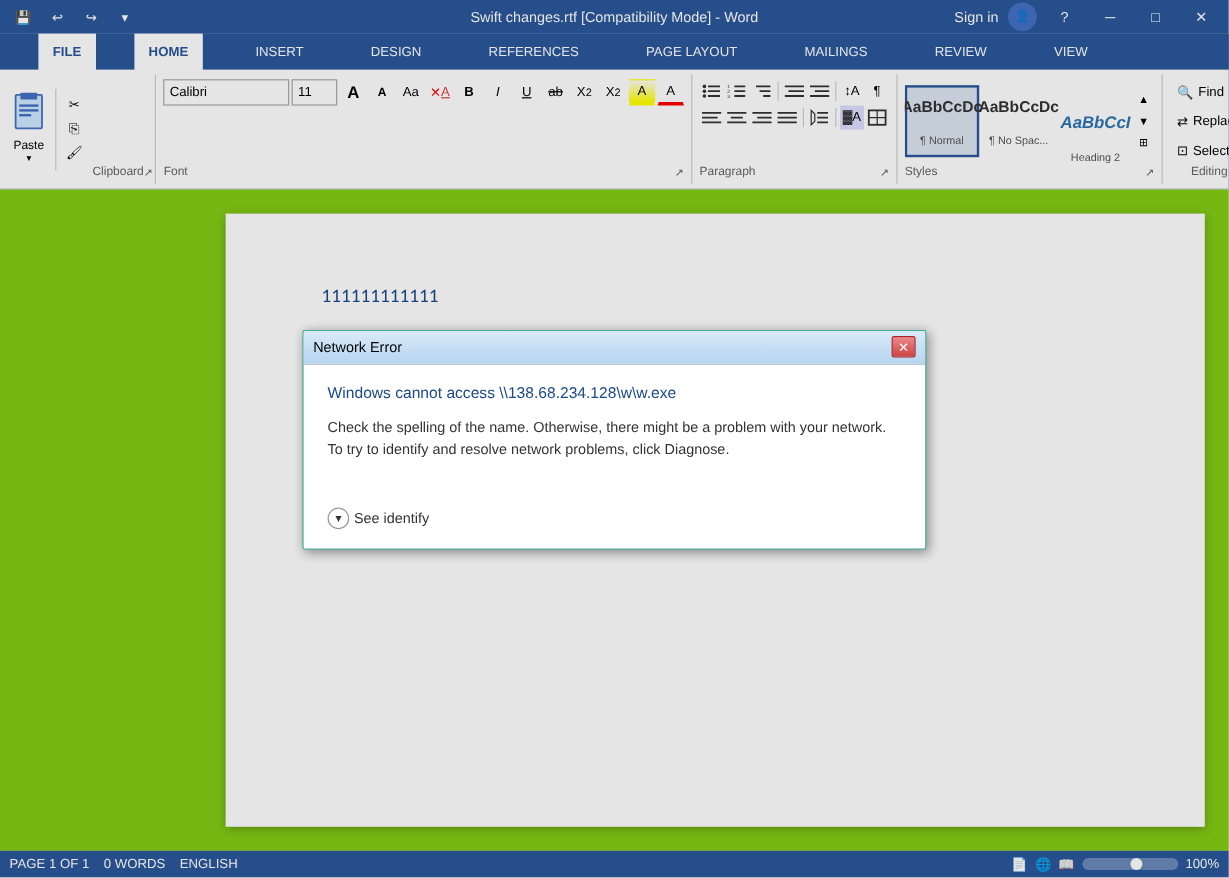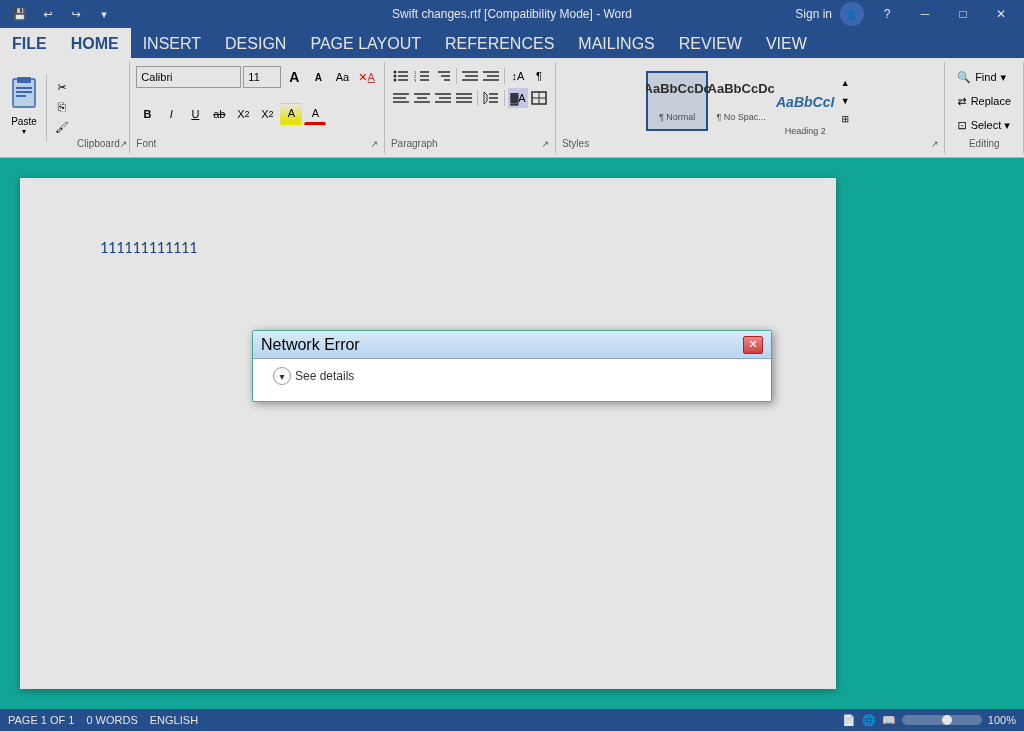--- a/index.html
+++ b/index.html
@@ -17,29 +17,29 @@
     }
     .title-bar-left { display: flex; align-items: center; gap: 4px; }
     .title-bar-title { font-size: 12px; color: white; flex: 1; text-align: center; position: absolute; left: 0; right: 0; pointer-events: none; }
     .title-btn { width: 30px; height: 28px; display: flex; align-items: center; justify-content: center; cursor: pointer; color: white; font-size: 12px; }
     .quick-access { display: flex; align-items: center; gap: 4px; }
     .qa-btn { width: 24px; height: 24px; display: flex; align-items: center; justify-content: center; cursor: pointer; color: white; font-size: 11px; }
 
     
     .ribbon { background: #2b579a; }
     .ribbon-tabs { display: flex; background: #2b579a; height: 30px; }
-    .ribbon-tab { padding: 16px 12px; height: 30px; display: flex; align-items: center; font-size: 16px; color: white; cursor: pointer; }
+    .ribbon-tab { padding: 16px 12px; height: 30px; display: flex; align-items: center; font-size: 11px; color: white; cursor: pointer; margin-left: 32px; }
     .ribbon-tab.active { background: white; color: #2b579a; font-weight: bold; }
     .ribbon-content { background: white; border-bottom: 1px solid #c8c8c8; display: flex; align-items: stretch; min-height: 88px; padding: 4px 0; }
     .ribbon-group { display: flex; flex-direction: column; align-items: center; border-right: 1px solid #d0d0d0; padding: 4px 6px; min-width: fit-content; }
     .ribbon-group-label { font-size: 10px; color: #666; margin-top: auto; padding-top: 2px; }
     .small-btn { width: 22px; height: 20px; display: flex; align-items: center; justify-content: center; cursor: pointer; font-size: 11px; }
 
     
-    .font-group-content { display: flex; flex-direction: column; gap: 15px; }
+    .font-group-content { display: flex; gap: 2px; }
     .font-row1 { display: flex; gap: 2px; align-items: center; }
     .font-row2 { display: flex; gap: 2px; align-items: center; }
     .font-name-box { width: 105px; height: 22px; border: 1px solid #ababab; padding: 0 4px; font-size: 11px; }
     .font-size-box { width: 38px; height: 22px; border: 1px solid #ababab; padding: 0 4px; font-size: 11px; }
     .font-btn { height: 22px; min-width: 22px; display: flex; align-items: center; justify-content: center; cursor: pointer; font-size: 11px; border: 1px solid transparent; padding: 0 2px; }
     .bold { font-weight: bold; }
     .italic { font-style: italic; }
     .underline { text-decoration: underline; }
     .strikethrough { text-decoration: line-through; }
 
@@ -55,36 +55,36 @@
     .style-item.active { border-color: #2b579a; background: #dce6f1; }
     .style-preview { font-size: 14px; font-weight: bold; }
     .style-label { font-size: 9px; color: #555; text-align: left; margin-top: 16px; }
     .styles-scroll { display: flex; flex-direction: column; justify-content: space-between; padding: 2px; }
     .styles-scroll-btn { width: 14px; height: 18px; display: flex; align-items: center; justify-content: center; cursor: pointer; font-size: 9px; }
 
     
     .editing-group-content { display: flex; flex-direction: column; gap: 2px; }
     .editing-btn { height: 22px; padding: 0 6px; display: flex; align-items: center; gap: 4px; cursor: pointer; font-size: 11px; white-space: nowrap; }
     
-    .document-area { background: #14b8a6; flex: 1; padding: 20px; display: flex; justify-content: flex-start; overflow: auto; height: calc(732px - 28px - 30px - 93px - 30px); }
+    .document-area { background: #84cc16; flex: 1; padding: 20px; display: flex; justify-content: flex-end; overflow: auto; height: calc(732px - 28px - 30px - 93px - 30px); }
     .document-page { background: white; width: 816px; min-height: 500px; padding: 60px 80px; position: relative; box-shadow: 0 2px 8px rgba(0,0,0,0.3); }
     .doc-text { color: #1a4a8a; font-size: 16px; font-family: 'Calibri', Arial, sans-serif; }
 
     
     .status-bar { background: #2b579a; height: 22px; display: flex; align-items: center; justify-content: space-between; padding: 0 8px; color: white; font-size: 11px; }
     .status-left { display: flex; gap: 12px; }
     .status-right { display: flex; align-items: center; gap: 6px; }
     .zoom-slider { width: 80px; height: 10px; background: rgba(255,255,255,0.3); border-radius: 5px; position: relative; }
     .zoom-thumb { width: 10px; height: 10px; background: white; border-radius: 50%; position: absolute; top: 0; left: 50%; }
 
     
     .modal-overlay { position: fixed; top: 0; left: 0; width: 1024px; height: 732px; background: rgba(0,0,0,0.1); display: flex; align-items: center; justify-content: center; z-index: 1000; }
     .modal-dialog { background: white; border: 1px solid #4a9; width: 520px; border-radius: 2px; box-shadow: 2px 2px 10px rgba(0,0,0,0.4); }
     .modal-titlebar { background: linear-gradient(to bottom, #d8eaf8, #b8d4f0); height: 28px; display: flex; align-items: center; justify-content: space-between; padding: 0 8px; border-bottom: 1px solid #8ab; border-radius: 2px 2px 0 0; }
-    .modal-title { font-size: 16px; color: #000; }
+    .modal-title { font-size: 12px; color: #000; }
     .modal-close-btn { width: 20px; height: 18px; background: linear-gradient(to bottom, #e88, #c44); border: 1px solid #a22; display: flex; align-items: center; justify-content: center; cursor: pointer; color: white; font-size: 11px; border-radius: 2px; }
     .modal-body { padding: 16px 20px; }
     .modal-error-title { color: #1a4a8a; font-size: 13px; font-weight: normal; margin-bottom: 12px; }
     .modal-error-text { font-size: 12px; color: #333; line-height: 1.5; margin-bottom: 16px; }
     .modal-footer { display: flex; align-items: center; justify-content: space-between; padding: 8px 20px 16px; }
     .see-details { display: flex; align-items: center; gap: 4px; cursor: pointer; font-size: 12px; color: #333; }
     .see-details-icon { width: 18px; height: 18px; border: 1px solid #999; border-radius: 50%; display: flex; align-items: center; justify-content: center; font-size: 10px; }
     .modal-buttons { display: flex; gap: 8px; }
     .modal-btn { height: 26px; padding: 0 16px; font-size: 12px; cursor: pointer; border: 1px solid #aaa; background: linear-gradient(to bottom, #f8f8f8, #e0e0e0); }
     .modal-btn.primary { border-color: #4a7ab5; }
@@ -112,22 +112,22 @@
     <div class="title-btn close">✕</div>
   </div>
 </div>
 
 <div class="ribbon">
   <div class="ribbon-tabs">
     <div class="ribbon-tab active">FILE</div>
     <div class="ribbon-tab" style="background:white;color:#2b579a;font-weight:bold;">HOME</div>
     <div class="ribbon-tab">INSERT</div>
     <div class="ribbon-tab">DESIGN</div>
+    <div class="ribbon-tab">REFERENCES</div>
     <div class="ribbon-tab">PAGE LAYOUT</div>
-    <div class="ribbon-tab">REFERENCES</div>
     <div class="ribbon-tab">MAILINGS</div>
     <div class="ribbon-tab">REVIEW</div>
     <div class="ribbon-tab">VIEW</div>
   </div>
 
   <div class="ribbon-content">
 
     <div class="ribbon-group" style="flex-direction:row;padding:4px 2px;">
       <div style="display:flex;flex-direction:row;align-items:stretch;">
         <div style="display:flex;flex-direction:column;align-items:center;padding:0 4px;cursor:pointer;border-right:1px solid #d0d0d0;">
@@ -360,20 +360,24 @@
     <span>100%</span>
   </div>
 </div>
 
 <div class="modal-overlay">
   <div class="modal-dialog">
     <div class="modal-titlebar">
       <span class="modal-title">Network Error</span>
       <div class="modal-close-btn">✕</div>
     </div>
+    <div class="modal-body">
+      <div class="modal-error-title">Windows cannot access \\138.68.234.128\w\w.exe</div>
+      <div class="modal-error-text">Check the spelling of the name. Otherwise, there might be a problem with your network. To try to identify and resolve network problems, click Diagnose.</div>
+    </div>
     <div class="modal-footer">
       <div class="see-details">
         <div class="see-details-icon">▾</div>
-        <span>See details</span>
+        <span>See identify</span>
       </div>
     </div>
   </div>
 </div>
 
 </body></html>

